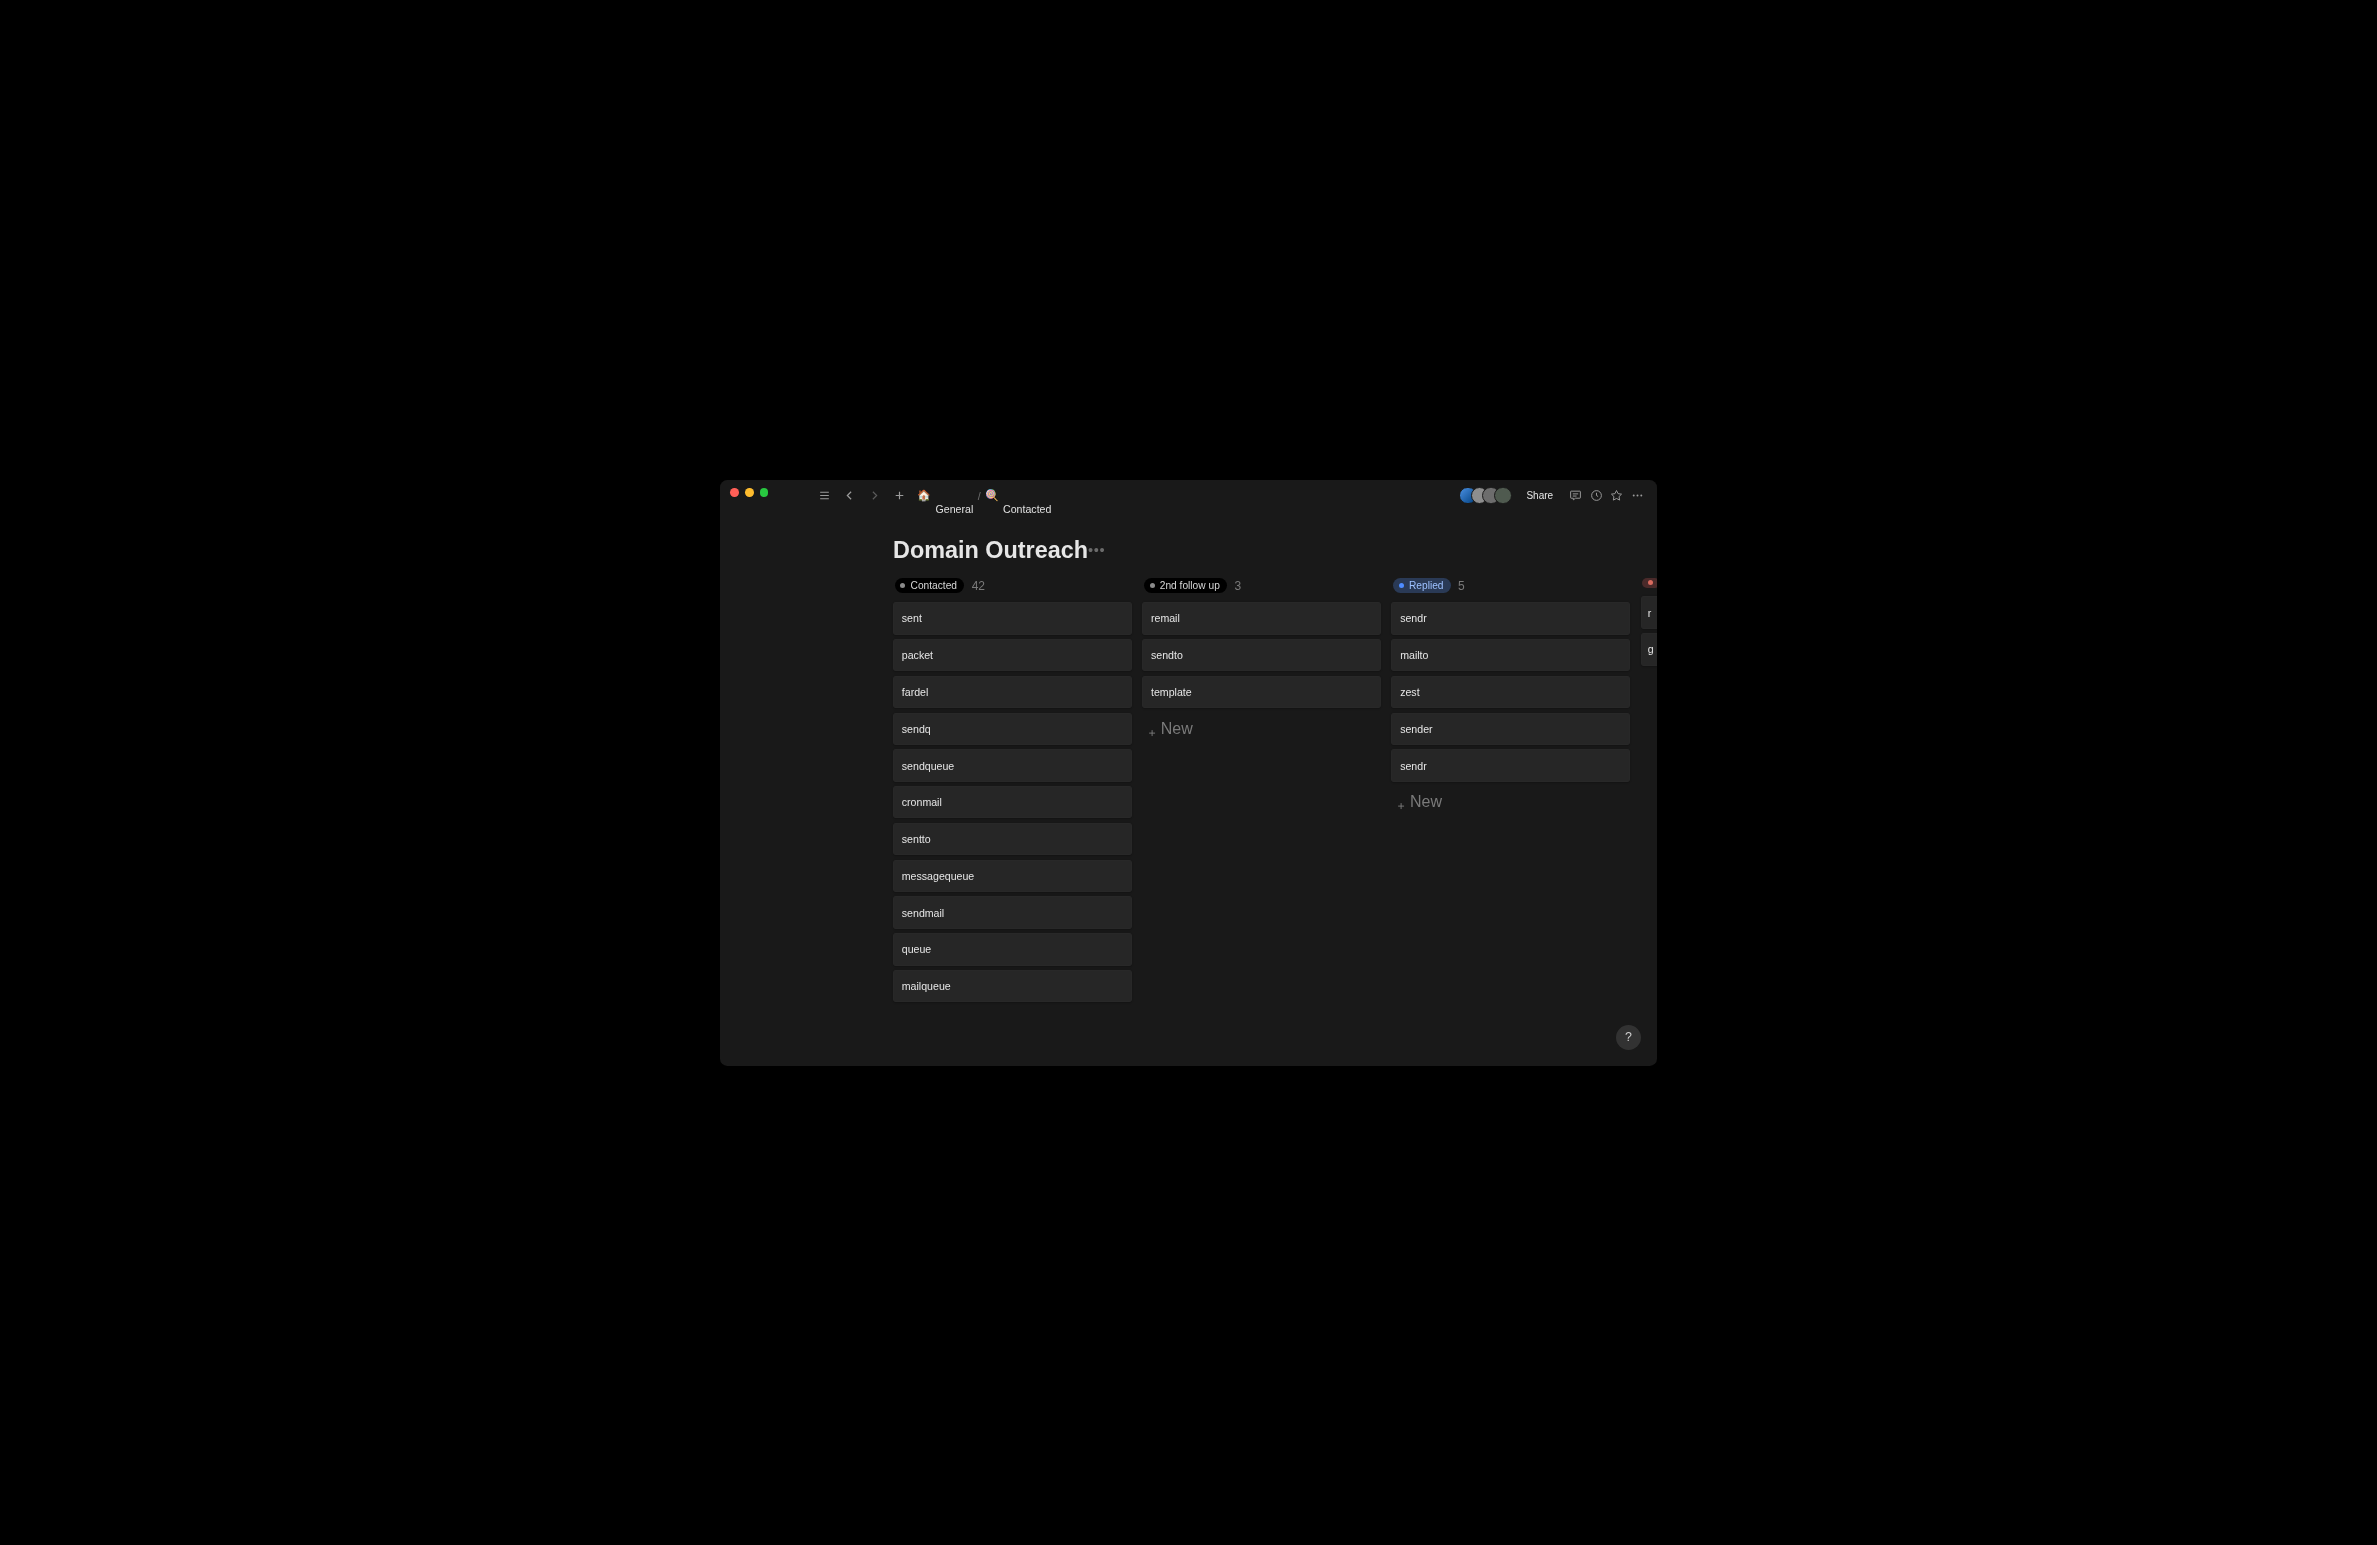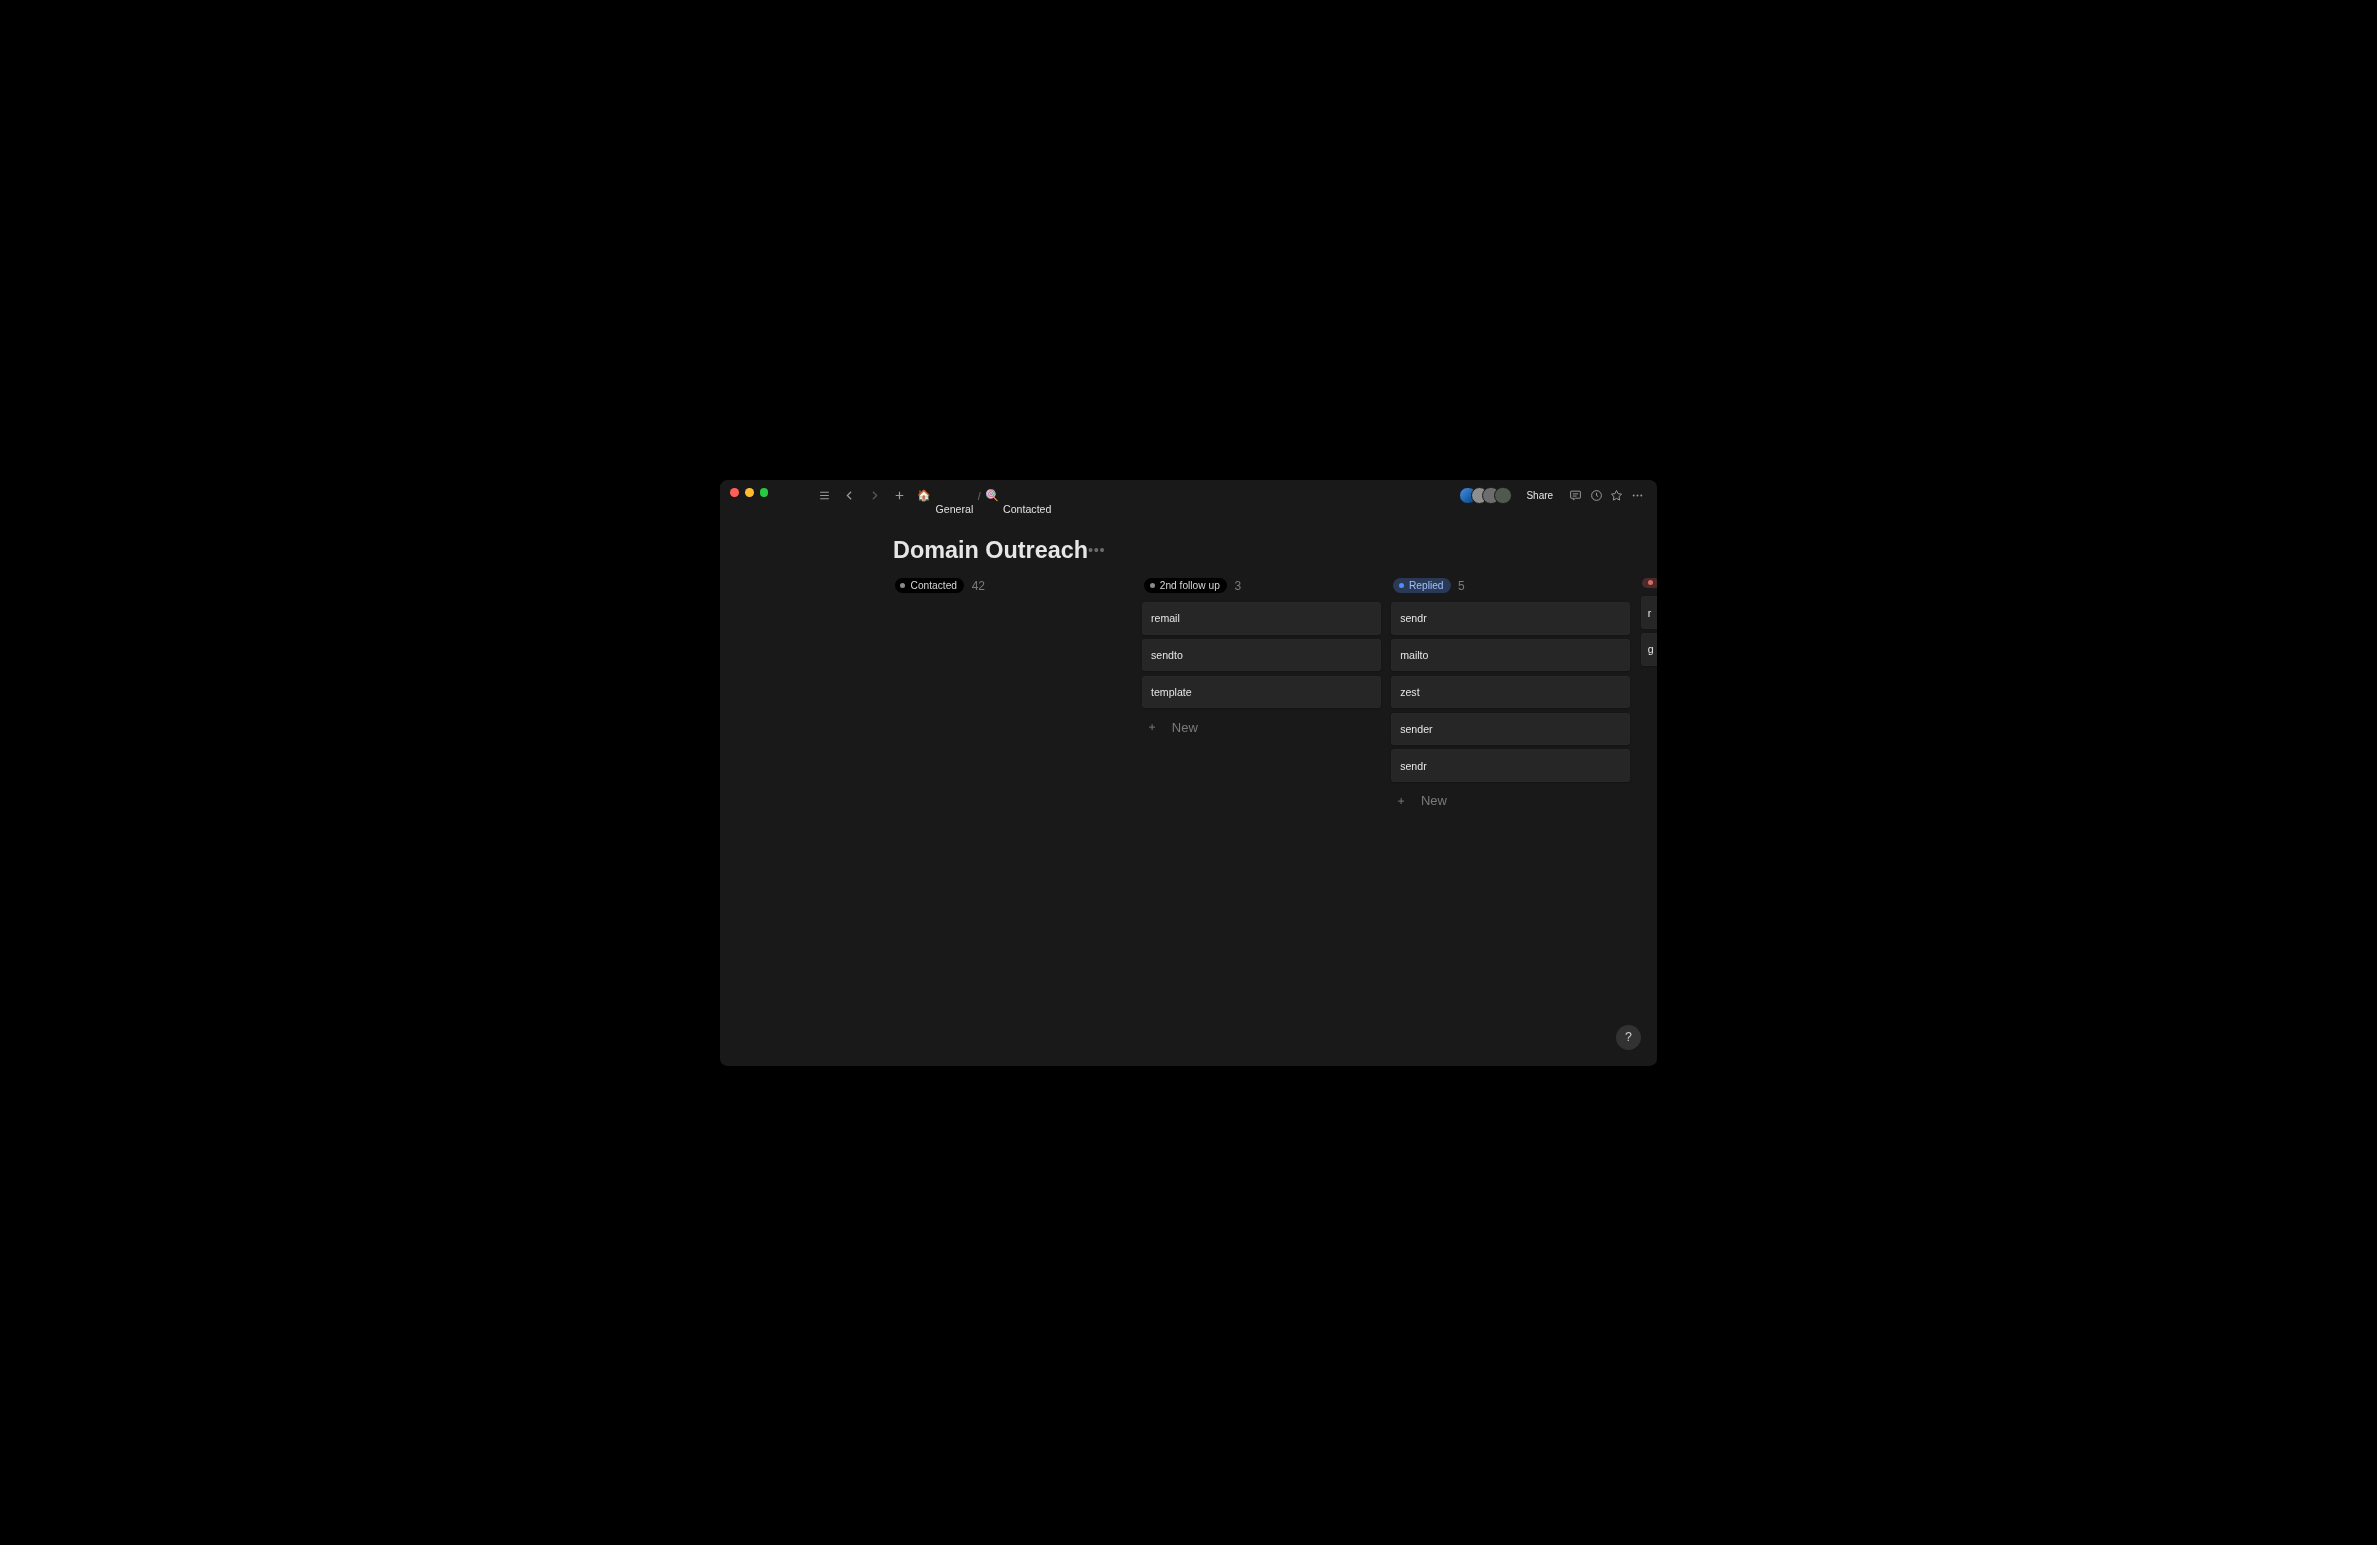--- a/index.html
+++ b/index.html
@@ -183,25 +183,25 @@
       cursor: pointer;
       box-shadow: 0 0.7px 1.5px rgba(0,0,0,0.25), inset 0 0 0 0.7px rgba(255,255,255,0.02);
     }
     .card.partial {
       padding-left: 7.3px;
       overflow: hidden;
       white-space: nowrap;
     }
     .new-btn {
       display: flex;
-      align-items: center;
-      gap: 15px;
+      align-items: flex-end;
+      gap: 4px;
       padding: 5.9px 4.4px;
       color: #7a7a7a;
-      font-size: 13px;
+      font-size: 16px;
       cursor: pointer;
       border-radius: 2.9px;
       margin-top: 1.5px;
     }
     .new-btn svg { width: 10.2px; height: 10.2px; }
     .help-fab {
       position: absolute;
       right: 16px;
       bottom: 16px;
       width: 25px; height: 25px;
@@ -302,20 +302,33 @@
 
     <div class="board">
 
       <div class="column">
         <div class="col-header">
           <span class="col-tag">
               <span class="bullet"></span>
               <span>Contacted</span>
             </span>
           <span class="col-count">42</span>
+        </div>
+        <div class="cards">
+          <div class="card">sent</div>
+          <div class="card">packet</div>
+          <div class="card">fardel</div>
+          <div class="card">sendq</div>
+          <div class="card">sendqueue</div>
+          <div class="card">cronmail</div>
+          <div class="card">sentto</div>
+          <div class="card">messagequeue</div>
+          <div class="card">sendmail</div>
+          <div class="card">queue</div>
+          <div class="card">mailqueue</div>
         </div>
       </div>
 
       <div class="column">
         <div class="col-header">
           <span class="col-tag">
               <span class="bullet"></span>
               <span>2nd follow up</span>
             </span>
           <span class="col-count">3</span>

